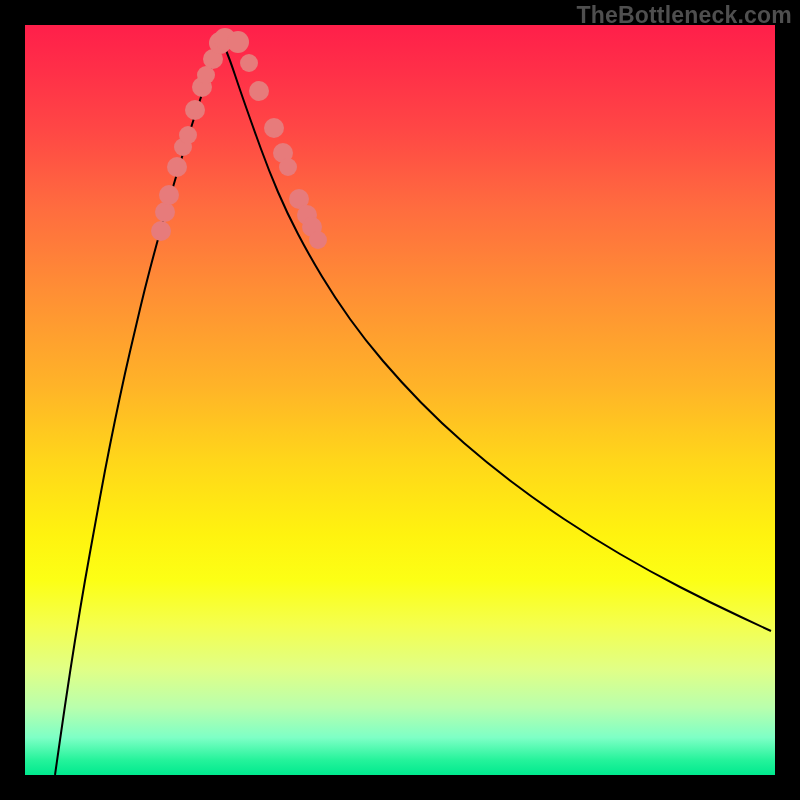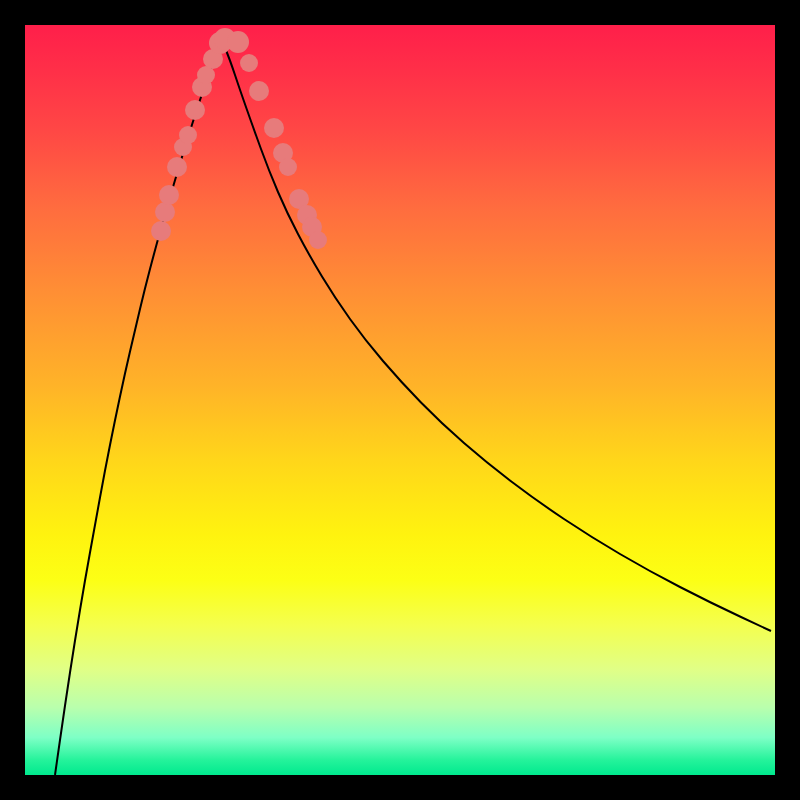--- a/index.html
+++ b/index.html
@@ -66,20 +66,21 @@
   }
   .marker {
     fill: #e77b7b;
     stroke: none;
   }
 </style>
 </head>
 <body>
 
 <div class="outer">
+  <div class="watermark">TheBottleneck.com</div>
 
   <div class="plot-area">
     <div class="gradient"></div>
 
     <svg class="curve" viewBox="0 0 750 750" preserveAspectRatio="none">
       <path id="curve-left" fill="none" stroke="#000" stroke-width="2" d="M 30 750 Q 30 750 35 715 Q 40 680 45 647.5 Q 50 615 55 585 Q 60 555 65 527.5 Q 70 500 75 472.5 Q 80 445 85 420 Q 90 395 95 371.5 Q 100 348 105 326.5 Q 110 305 115 284 Q 120 263 125 244 Q 130 225 135 207 Q 140 189 145 172 Q 150 155 155 138.5 Q 160 122 165 106 Q 170 90 175 75 Q 180 60 185 46 Q 190 32 193 22.5 T 196 13"></path>
       <path id="curve-right" fill="none" stroke="#000" stroke-width="2" d="M 196 13 Q 196 13 200.5 24 Q 205 35 210 50 Q 215 65 221.5 83.5 Q 228 102 236 124 Q 244 146 253 167 Q 262 188 273 209 Q 284 230 297 251.5 Q 310 273 325 294 Q 340 315 358 336 Q 376 357 396 377.5 Q 416 398 439 418 Q 462 438 487 457 Q 512 476 539 494 Q 566 512 595 529 Q 624 546 655 562 Q 686 578 716 592 T 746 606"></path>
       <g id="markers">
           <circle cx="136" cy="206" r="10" class="marker"></circle>
           <circle cx="140" cy="187" r="10" class="marker"></circle>

